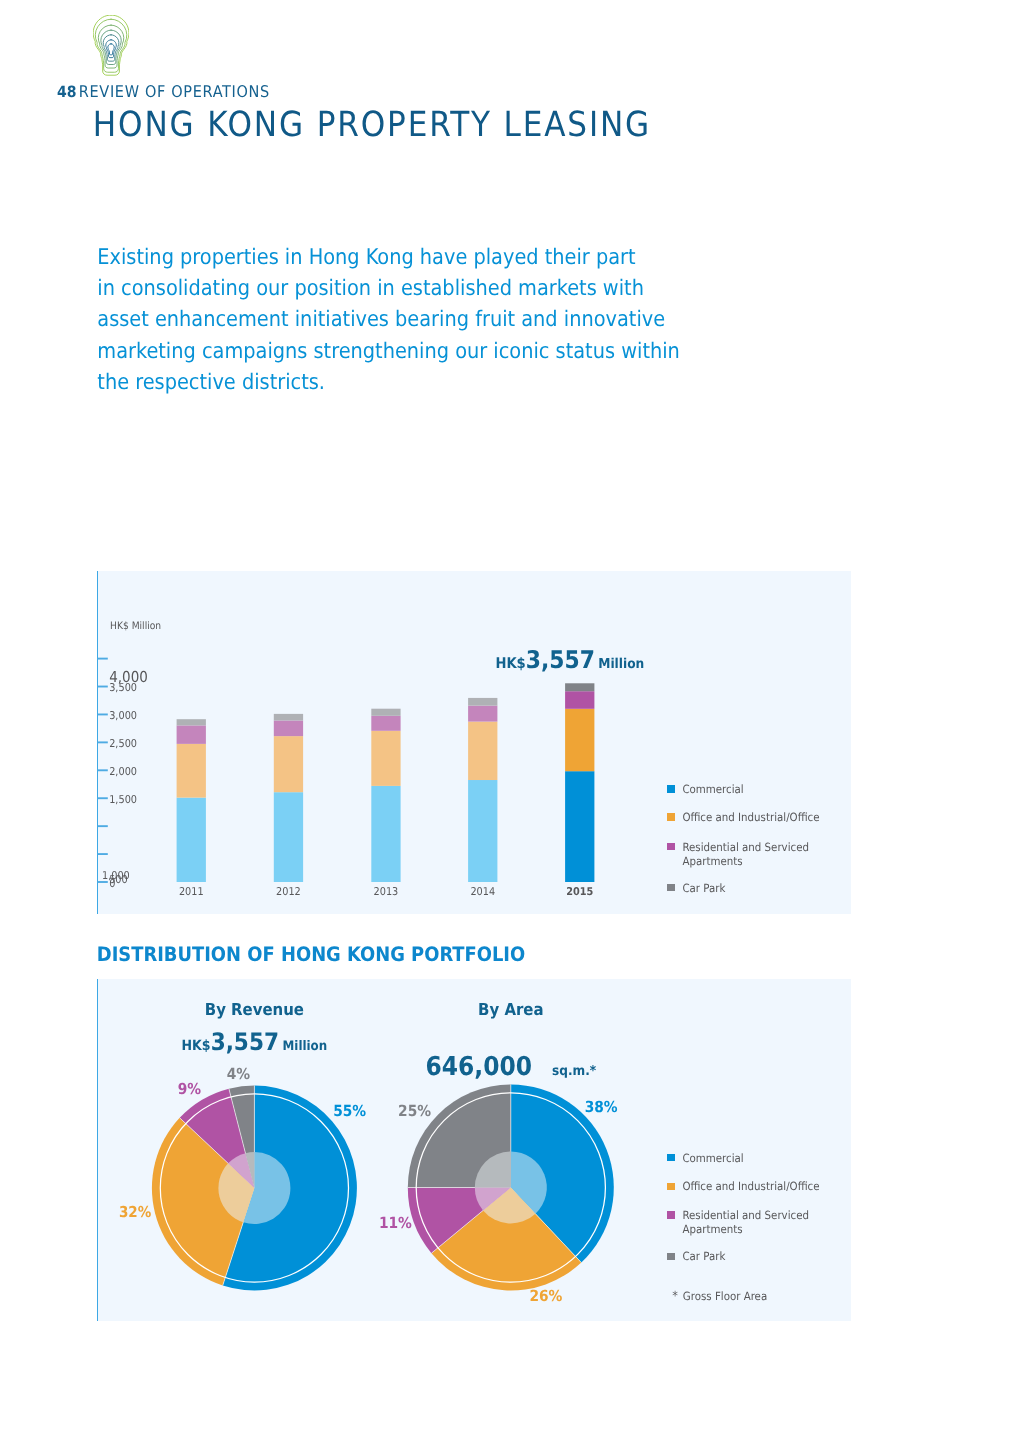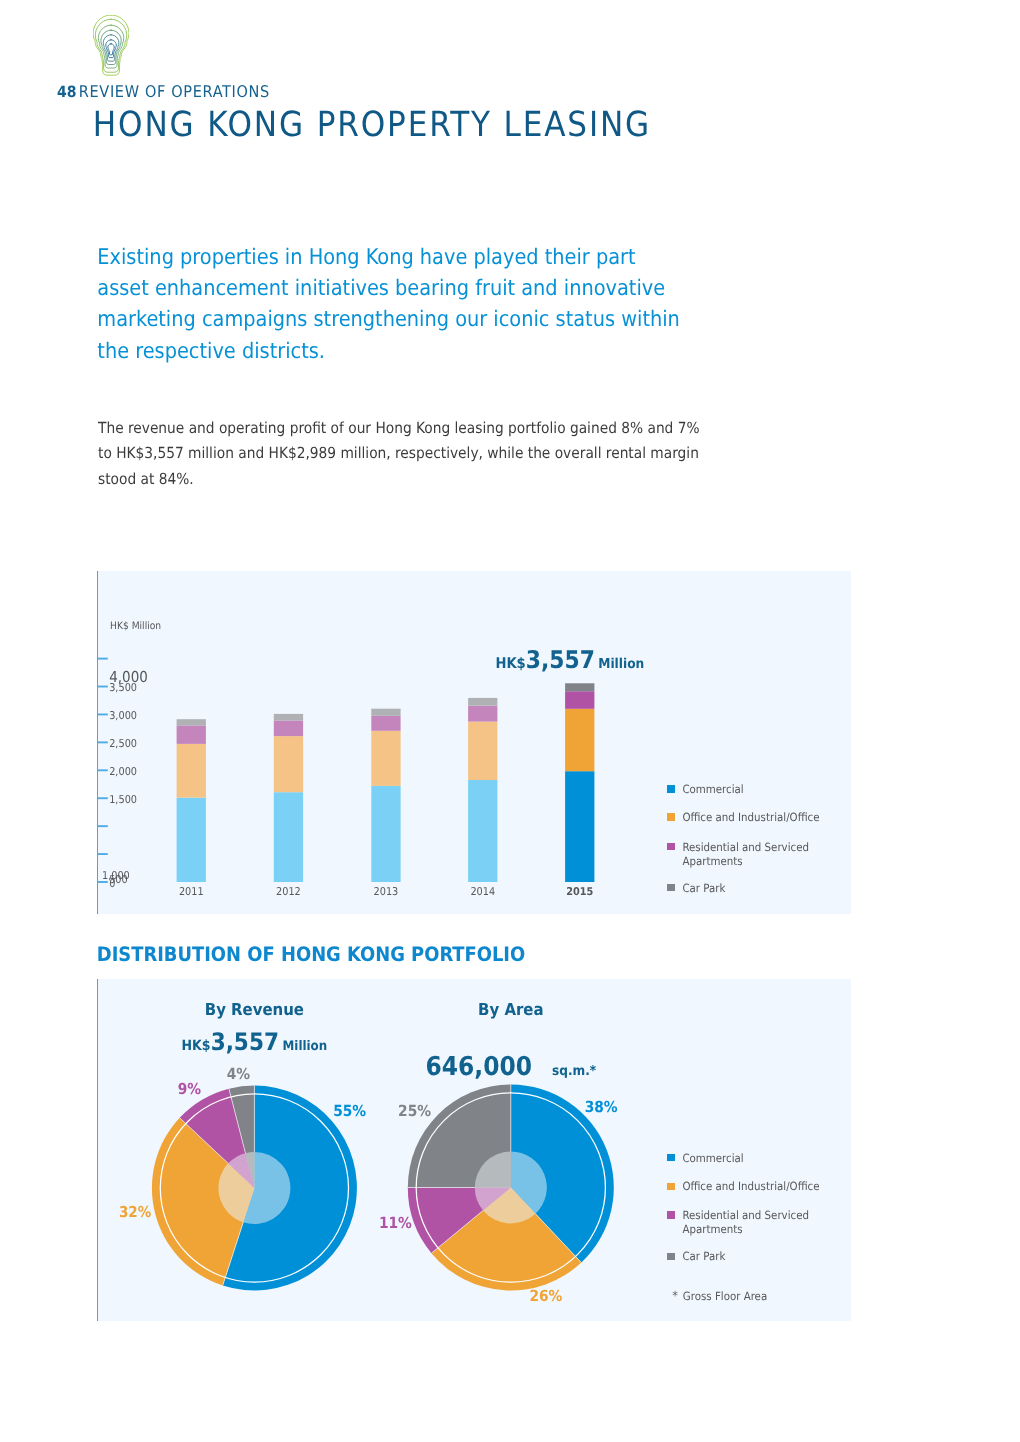--- a/index.html
+++ b/index.html
@@ -44,28 +44,24 @@
     </svg>
 
   <div class="kicker-row">
     <span class="pgnum">48</span><span class="kicker">REVIEW OF OPERATIONS</span>
   </div>
 
   <div class="h1">HONG KONG PROPERTY LEASING</div>
 
   <div class="lede">
     <div>Existing properties in Hong Kong have played their part</div>
+    <div>in consolidating our position in established markets with</div>
     <div>asset enhancement initiatives bearing fruit and innovative</div>
     <div>marketing campaigns strengthening our iconic status within</div>
     <div>the respective districts.</div>
-  </div>
-  <div class="bodytext">
-    <div>The revenue and operating profit of our Hong Kong leasing portfolio gained 8% and 7%</div>
-    <div>to HK$3,557 million and HK$2,989 million, respectively, while the overall rental margin</div>
-    <div>stood at 84%.</div>
   </div>
 
   <div class="panel" id="rev-panel" style="left:96.7px;top:570.9px;width:754.2px;height:342.8px">
       <div class="edge"></div>
     </div>
 
   <div class="sect-title" id="dist-title" style="left:96.8px;top:945.0px">DISTRIBUTION OF HONG KONG PORTFOLIO</div>
   <div class="panel" id="dist-panel" style="left:96.7px;top:978.5px;width:754.2px;height:342.3px">
       <div class="edge"></div>
     </div>

